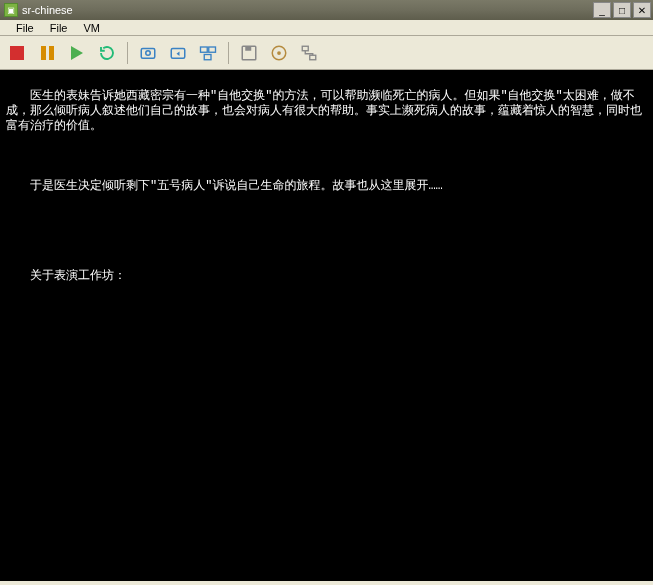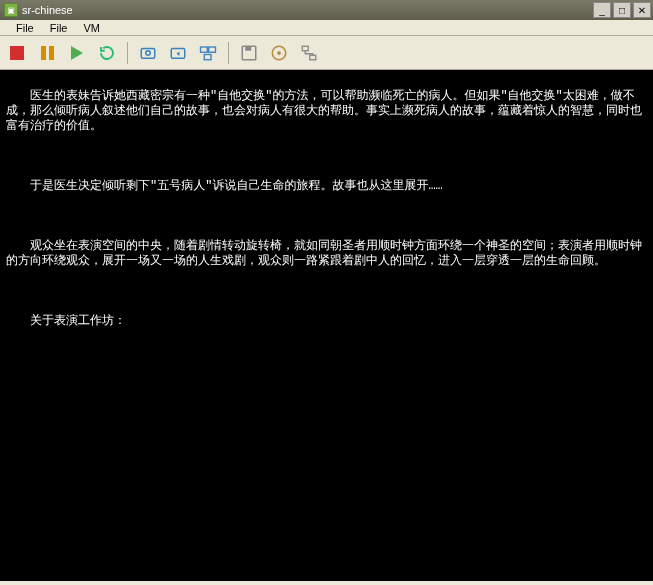--- a/index.html
+++ b/index.html
@@ -178,21 +178,20 @@
         <path d="M7 9v4h10v2" fill="none" stroke="#888" stroke-width="1.8"></path>
       </svg>
   </span>
 </div>
 
 <div class="terminal">
 <p class="para">医生的表妹告诉她西藏密宗有一种"自他交换"的方法，可以帮助濒临死亡的病人。但如果"自他交换"太困难，做不成，那么倾听病人叙述他们自己的故事，也会对病人有很大的帮助。事实上濒死病人的故事，蕴藏着惊人的智慧，同时也富有治疗的价值。</p>
 <p>&nbsp;</p>
 <p class="para">于是医生决定倾听剩下"五号病人"诉说自己生命的旅程。故事也从这里展开……</p>
 <p>&nbsp;</p>
-<p class="para">观众坐在表演空间的中央，随着剧情转动旋转椅，就如同朝圣者用顺时钟方面环绕一个神圣的空间；表演者用顺时钟的方向环绕观众，展开一场又一场的人生戏剧，观众则一路紧跟着剧中人的回忆，进入一层穿透一层的生命回顾。</p>
 <p>&nbsp;</p>
 <p class="para">关于表演工作坊：</p>
 <p>&nbsp;</p>
 <p>&nbsp;</p>
 <p>&nbsp;</p>
 
 
 
 
 

